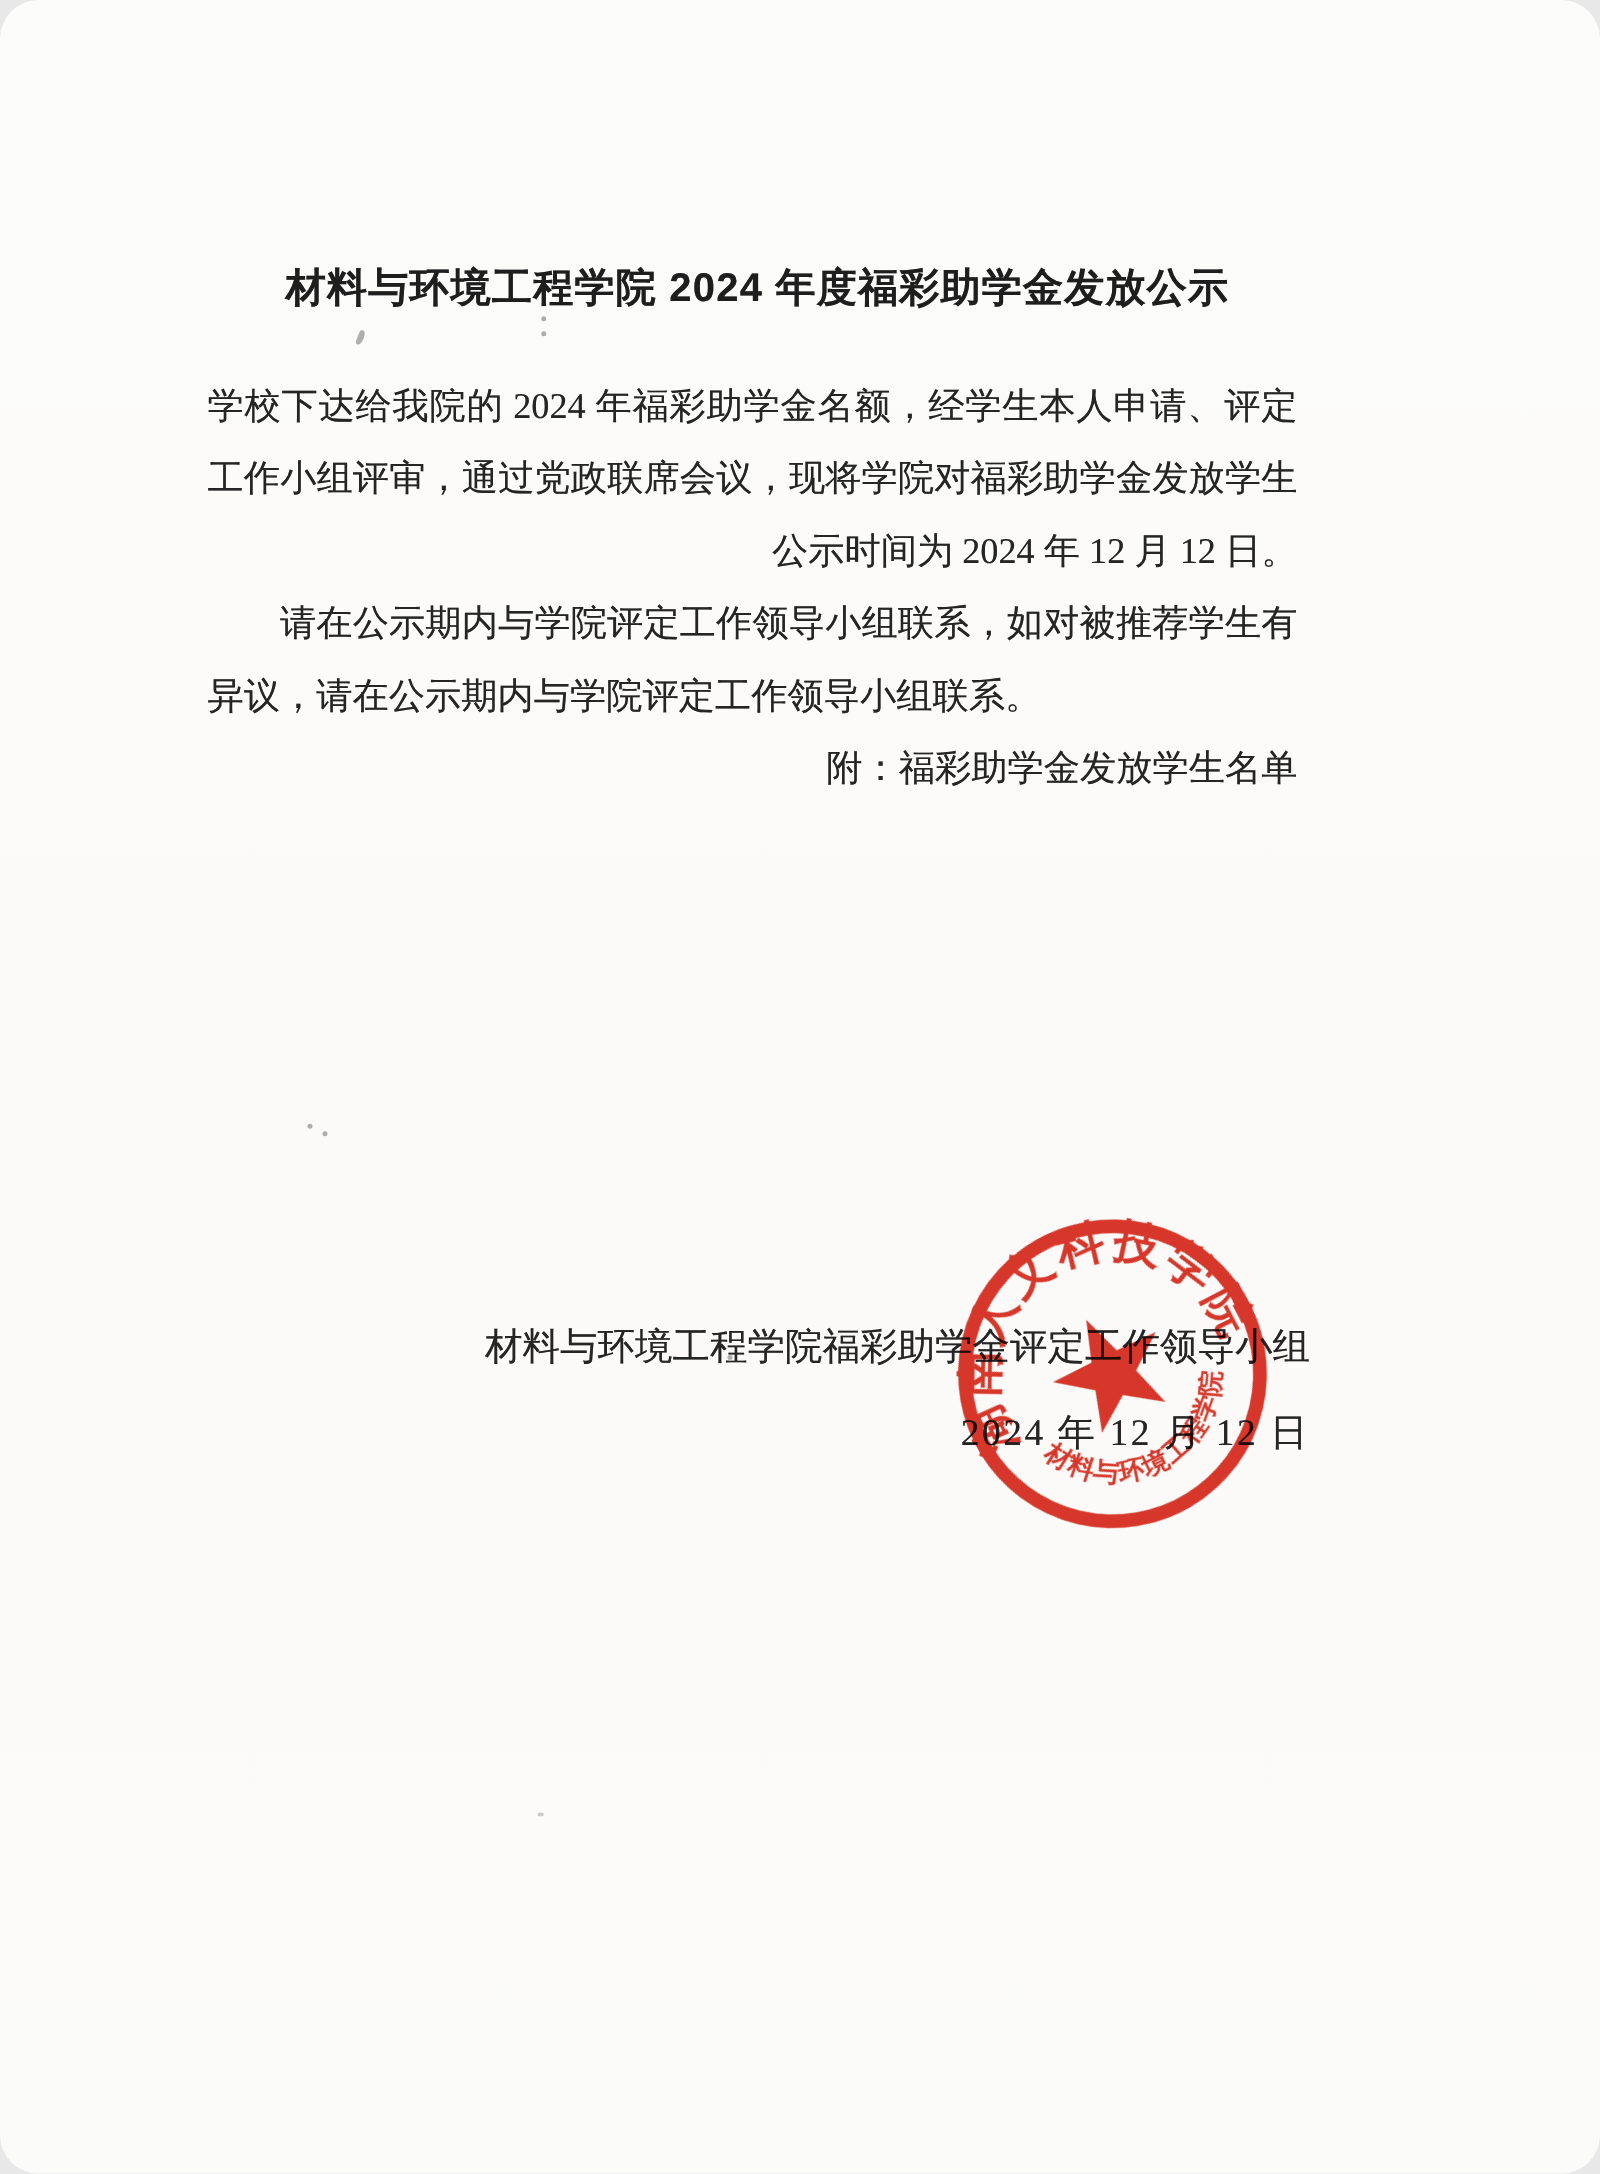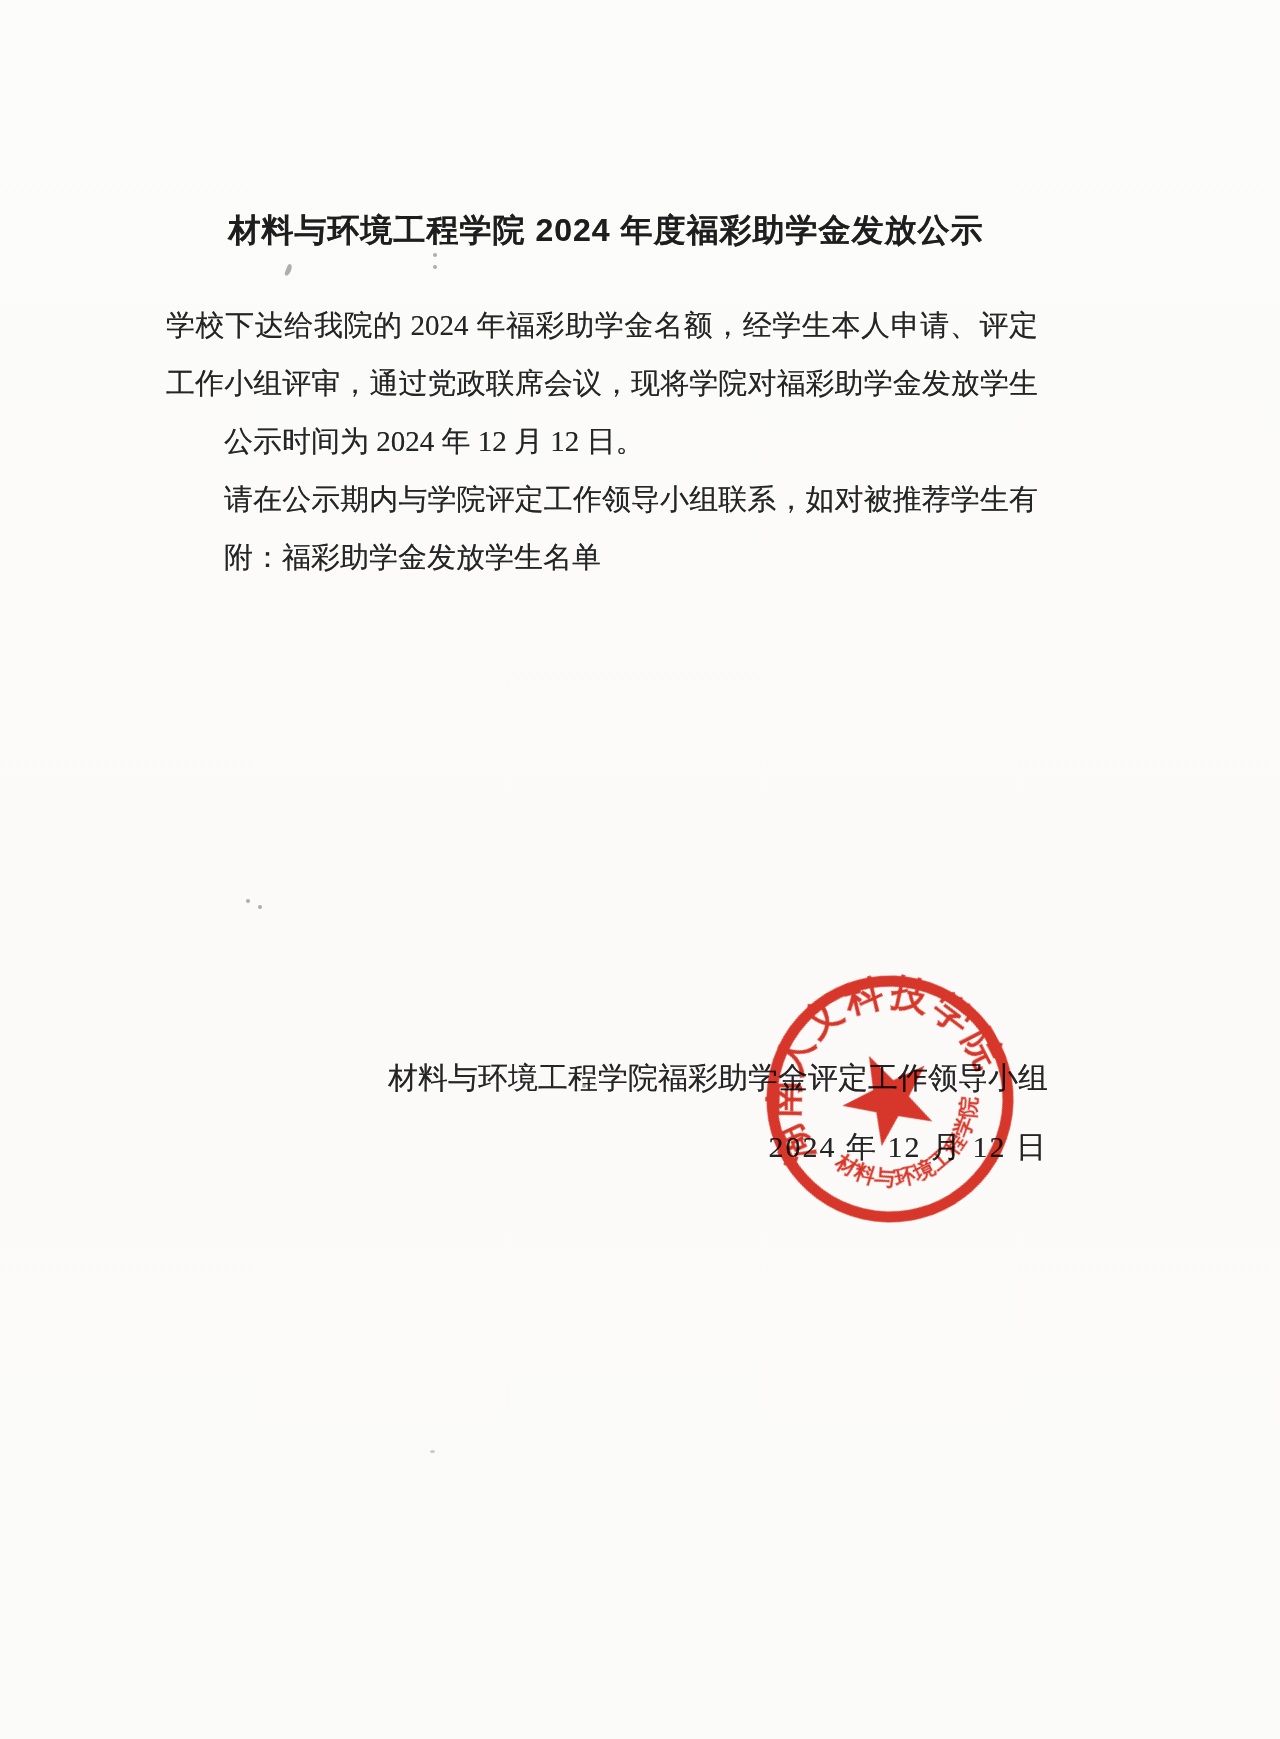--- a/index.html
+++ b/index.html
@@ -5,20 +5,21 @@
   html, body { margin: 0; padding: 0; background: #e8e8e8; }
   .page {
     position: relative;
     width: 1280px;
     height: 1739px;
     margin: 0 auto;
     background: linear-gradient(180deg, #fcfcfb 0%, #fbfaf9 55%, #fbfbfa 100%);
     overflow: hidden;
     font-family: "Liberation Serif", serif;
     color: #262626;
+    border-radius: 31px;
   }
   .doc-title {
     position: absolute;
     left: 166px;
     top: 203px;
     width: 880px;
     text-align: center;
     font-family: "Liberation Sans", sans-serif;
     font-size: 32px;
     font-weight: 700;
@@ -32,21 +33,21 @@
     left: 166px;
     top: 296px;
     width: 872px;
     font-size: 29px;
     line-height: 58px;
     color: #252525;
     text-shadow: 0 0 0.5px rgba(0,0,0,0.45);
   }
   .line { width: 100%; white-space: nowrap; }
   .line.justify { white-space: normal; text-align: justify; text-align-last: justify; }
-  .line.indent { text-indent: 58px; }
+  .line.indent { text-indent: 58px; text-align: right; }
   .sig-block {
     position: absolute;
     left: 166px;
     width: 882px;
     text-align: right;
     font-size: 30px;
     line-height: 58px;
     color: #252525;
     text-shadow: 0 0 0.5px rgba(0,0,0,0.45);
   }
@@ -79,20 +80,21 @@
 
 <div class="page">
 
   <div class="doc-title">材料与环境工程学院 2024 年度福彩助学金发放公示</div>
 
   <div class="doc-body">
     <div class="line justify">学校下达给我院的 2024 年福彩助学金名额，经学生本人申请、评定</div>
     <div class="line justify">工作小组评审，通过党政联席会议，现将学院对福彩助学金发放学生</div>
     <div class="line indent">公示时间为 2024 年 12 月 12 日。</div>
     <div class="line justify indent">请在公示期内与学院评定工作领导小组联系，如对被推荐学生有</div>
+    <div class="line">异议，请在公示期内与学院评定工作领导小组联系。</div>
     <div class="line indent">附：福彩助学金发放学生名单</div>
   </div>
 
   <div class="sig-block sig-org">材料与环境工程学院福彩助学金评定工作领导小组</div>
 
   <div class="sig-block sig-date">2024 年 12 月 12 日</div>
 
   <svg class="seal" viewBox="0 0 272 272">
     <defs>
       <path id="sealTopArc" d="M 46.2 160.1 A 93 93 0 1 1 225.8 160.1" fill="none"></path>

